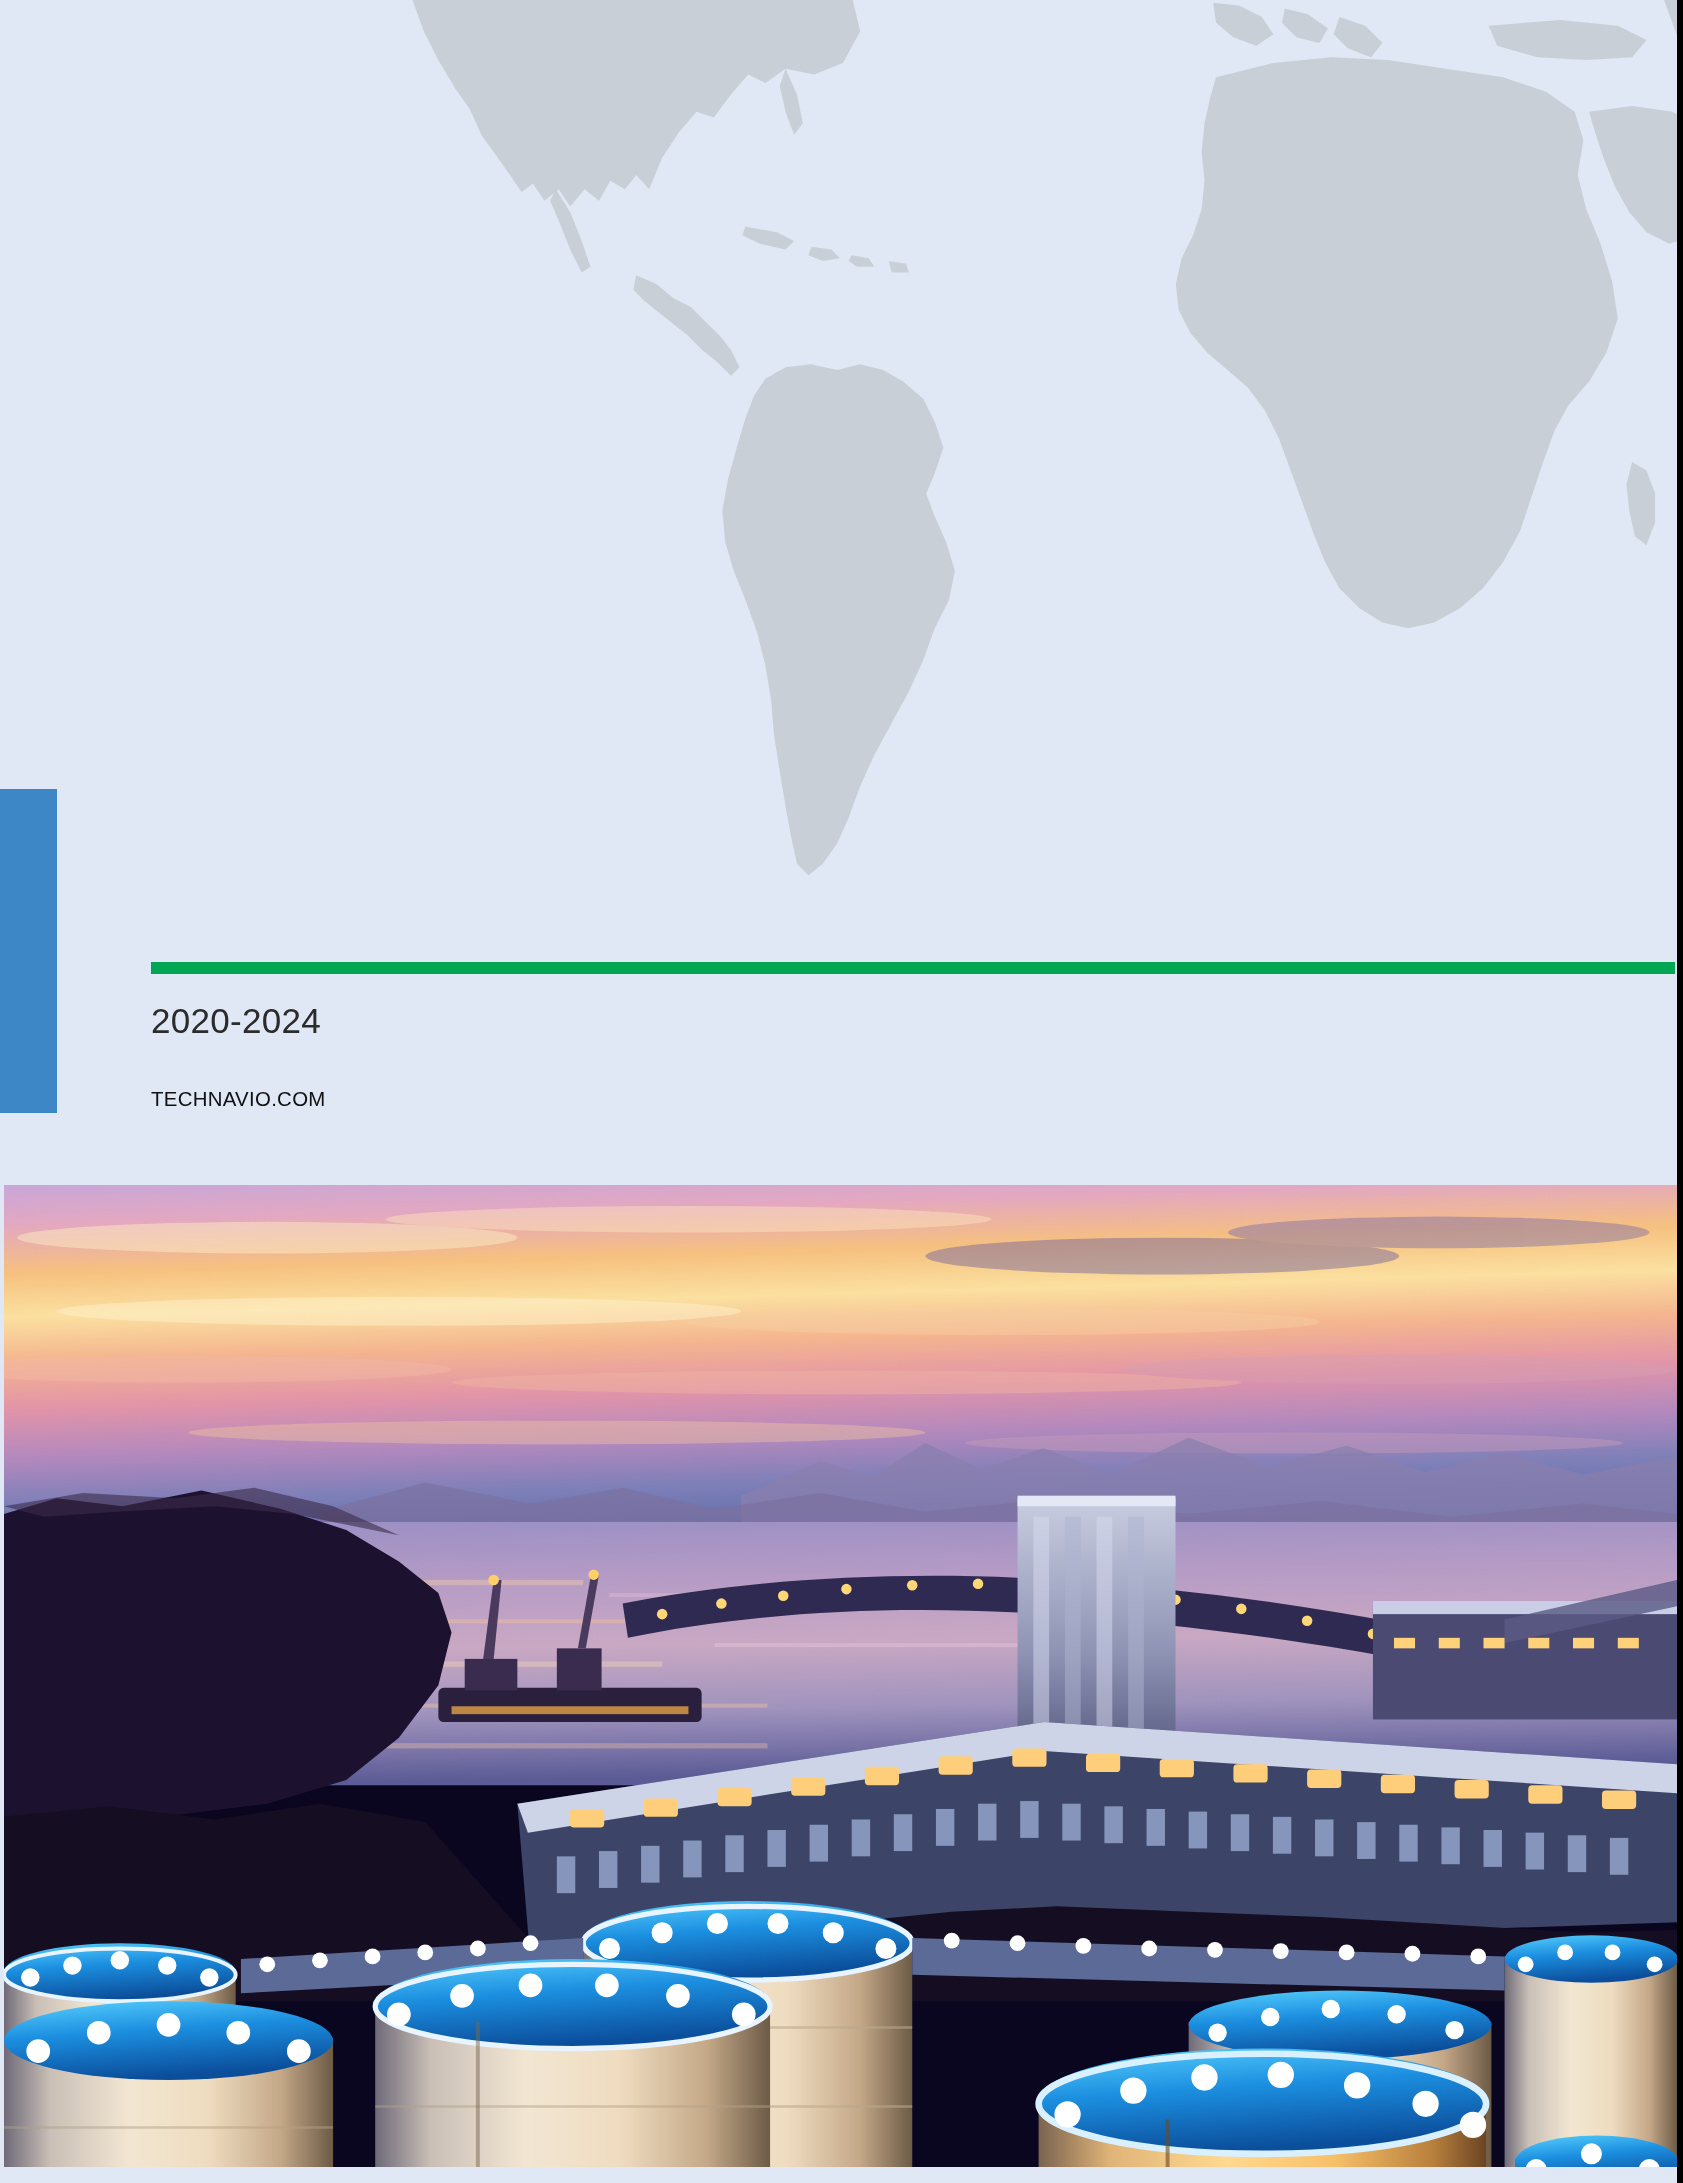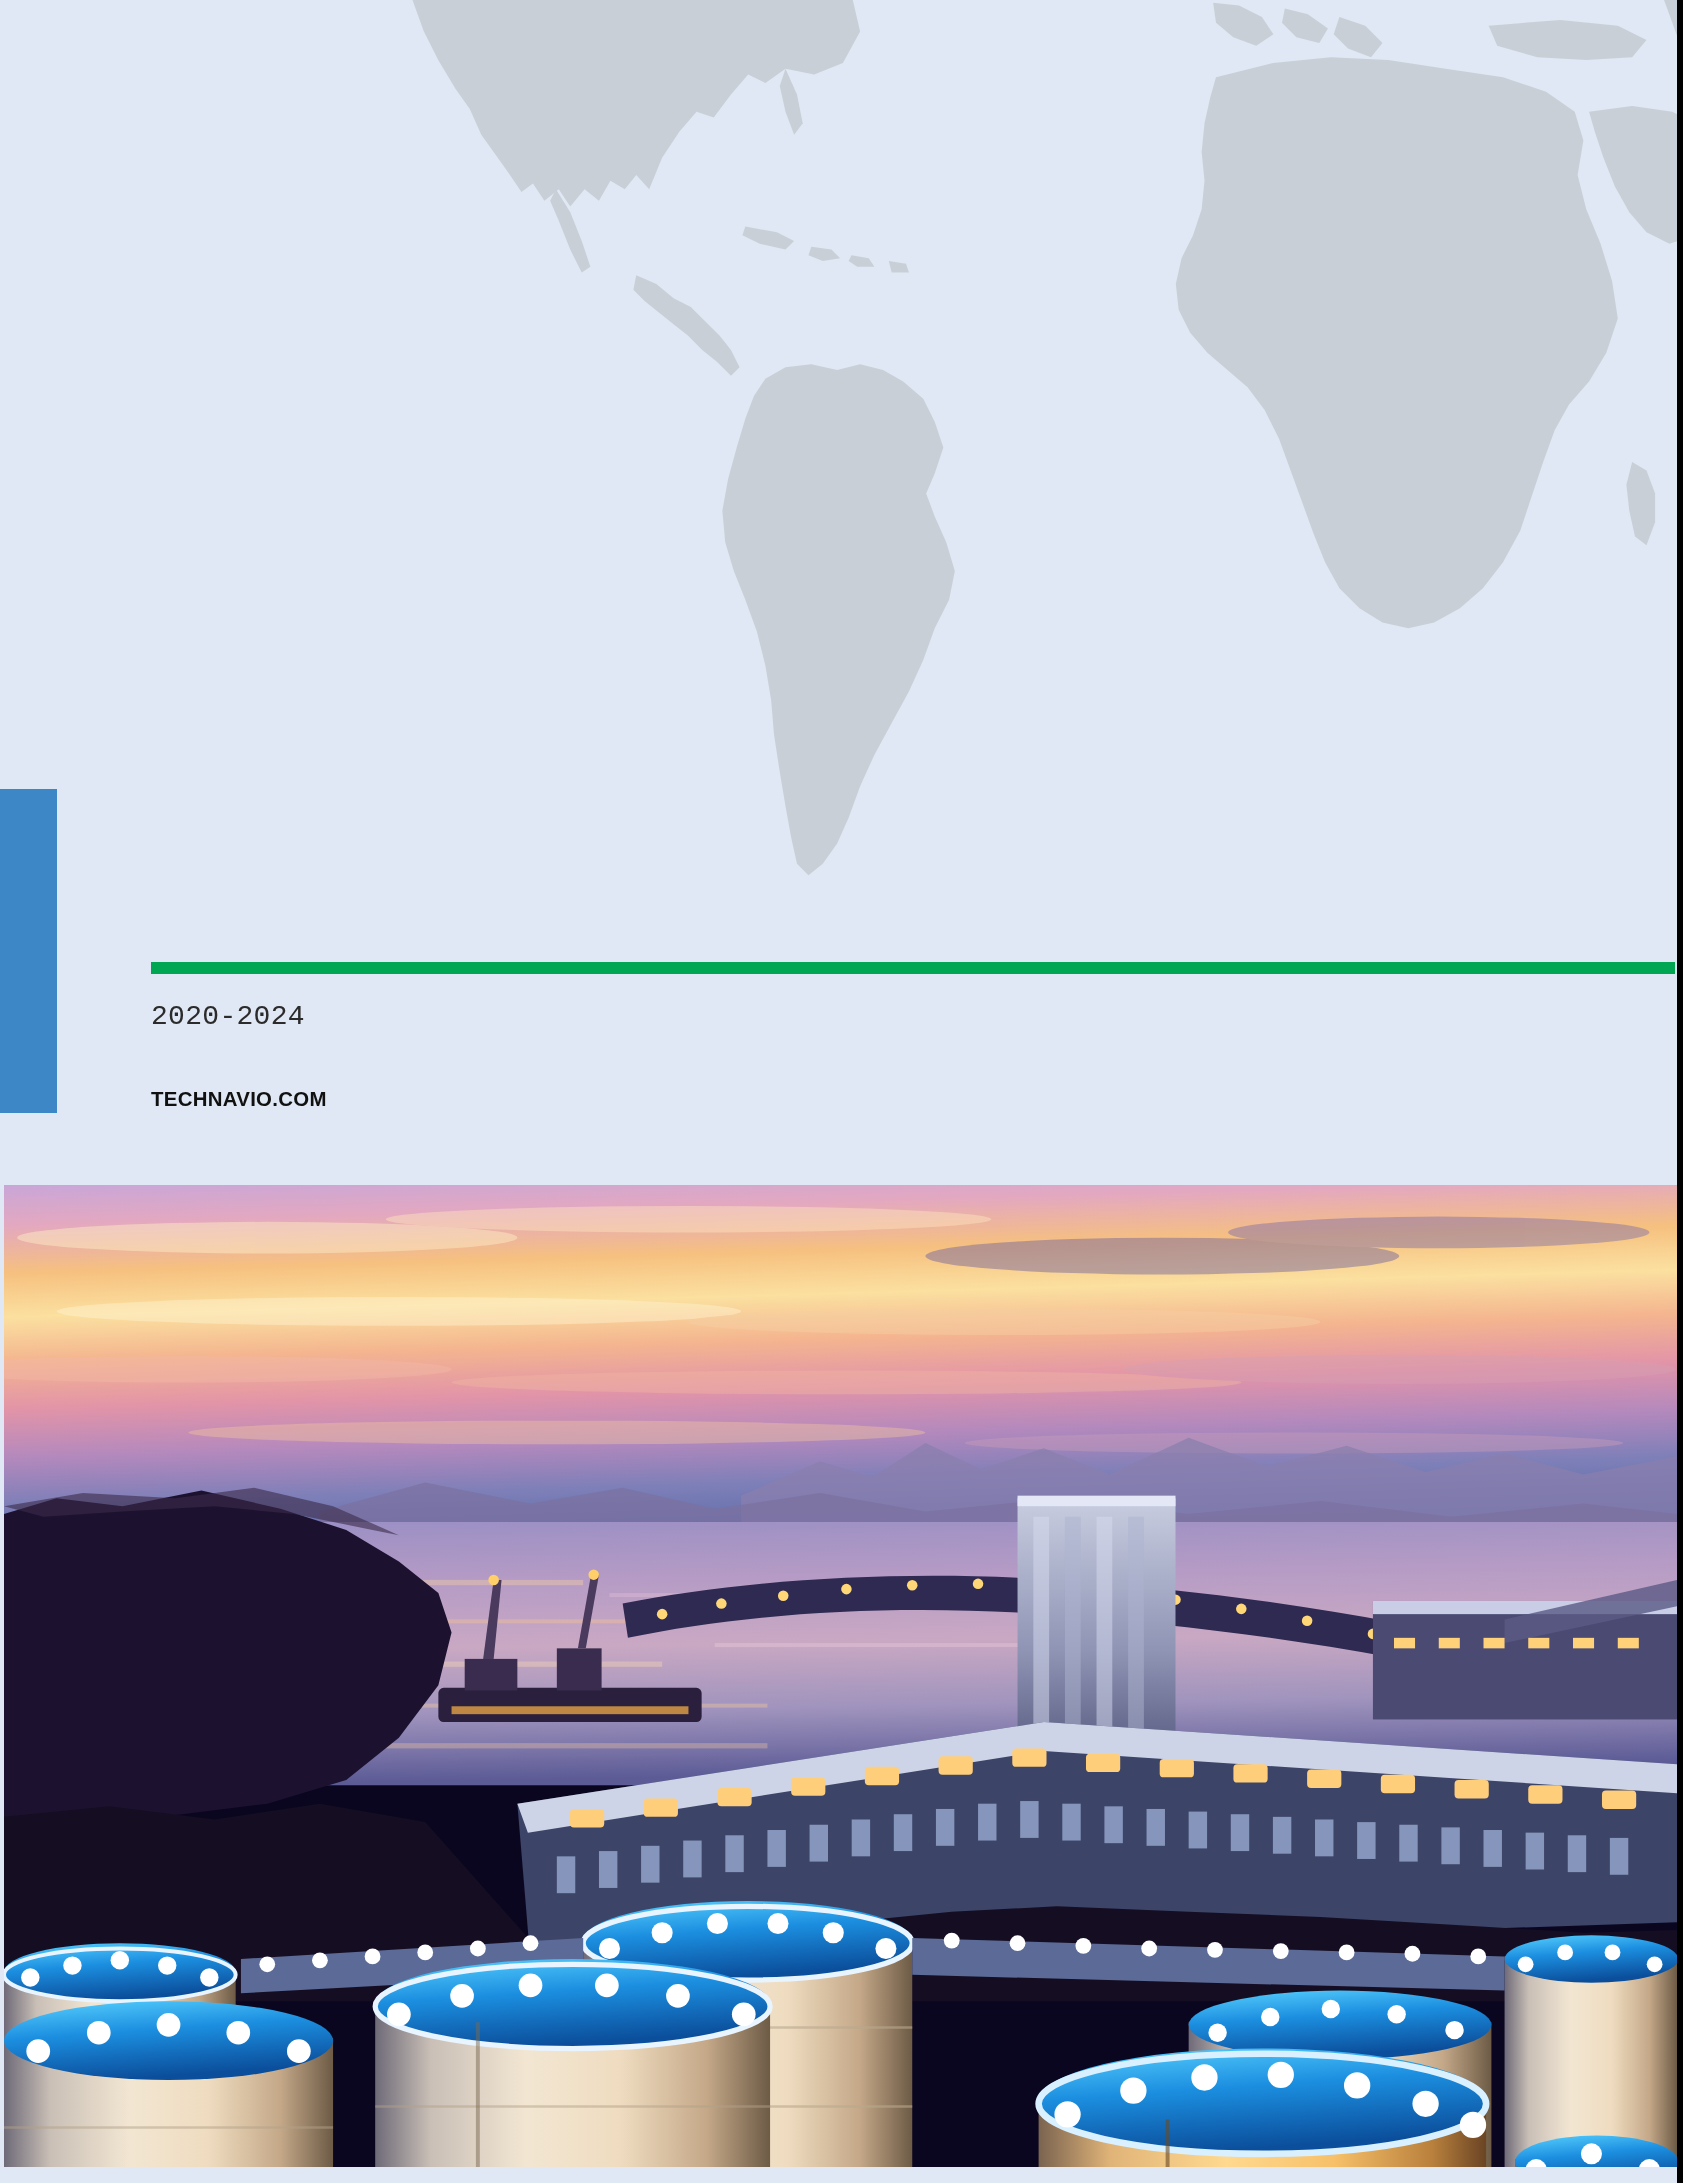--- a/index.html
+++ b/index.html
@@ -88,35 +88,35 @@
     width: 1524px;
     height: 12px;
     background: #00a651;
     z-index: 6;
   }
 
   .subtitle {
     position: absolute;
     left: 151px;
     top: 1001px;
-    font-family: Liberation Mono, monospace;
-    font-size: 28px;
+    font-family: Liberation Sans, sans-serif;
+    font-size: 35px;
     font-weight: normal;
     color: #2b2b2b;
     letter-spacing: 0.3px;
     z-index: 6;
   }
 
   .brand {
     position: absolute;
     left: 151px;
     top: 1088px;
     font-family: "Liberation Sans", sans-serif;
     font-size: 20.4px;
-    font-weight: bold;
+    font-weight: normal;
     color: #111111;
     letter-spacing: 0.3px;
     z-index: 6;
     text-align: center;
   }
 
   
   .photo {
     position: absolute;
     left: 4px;

